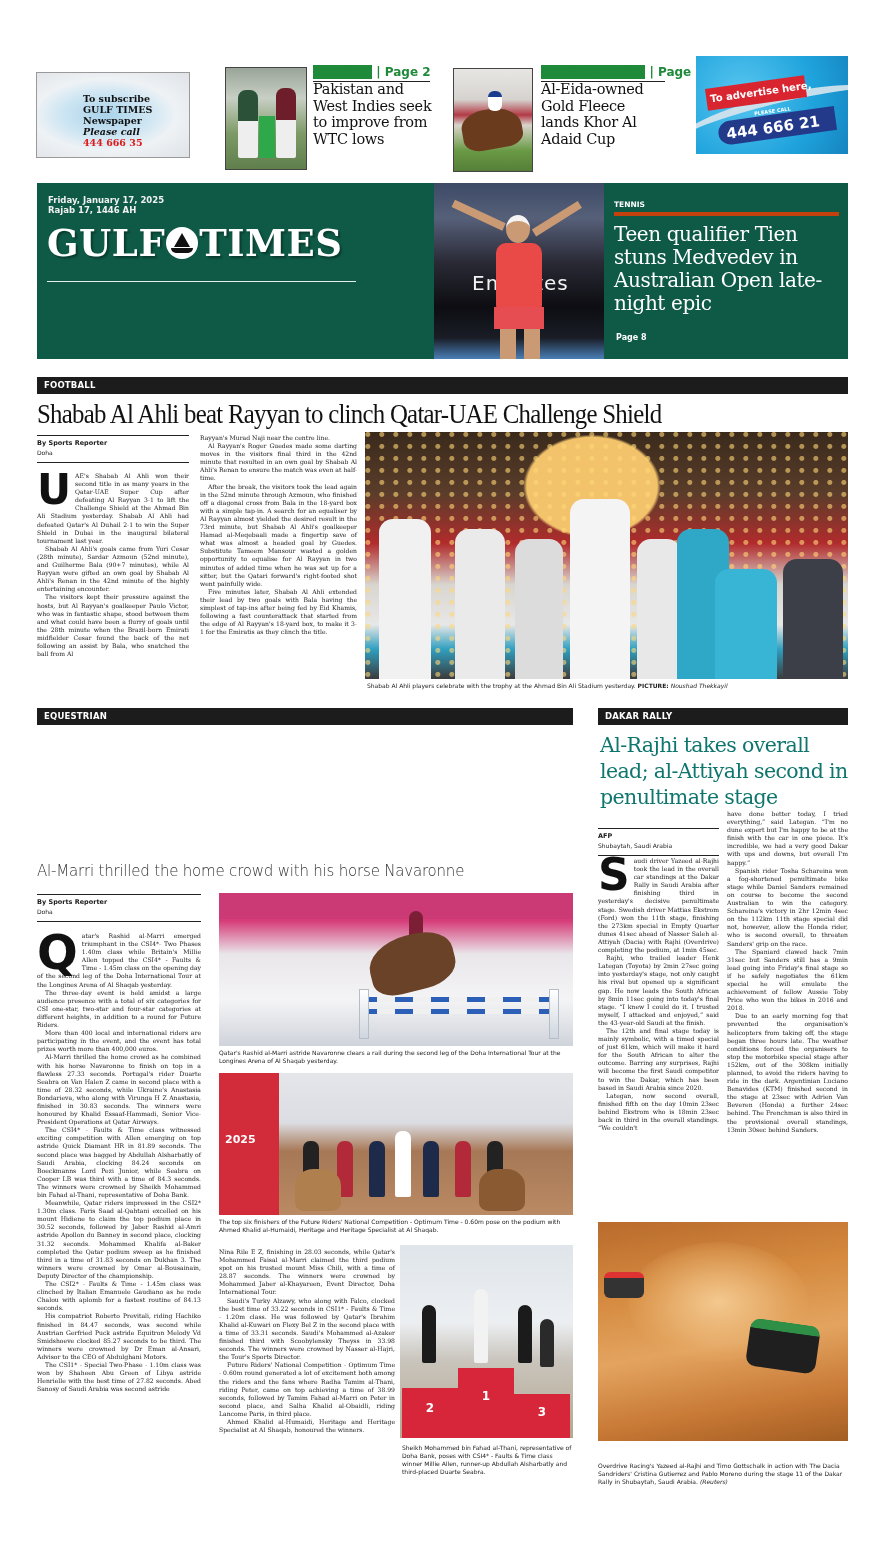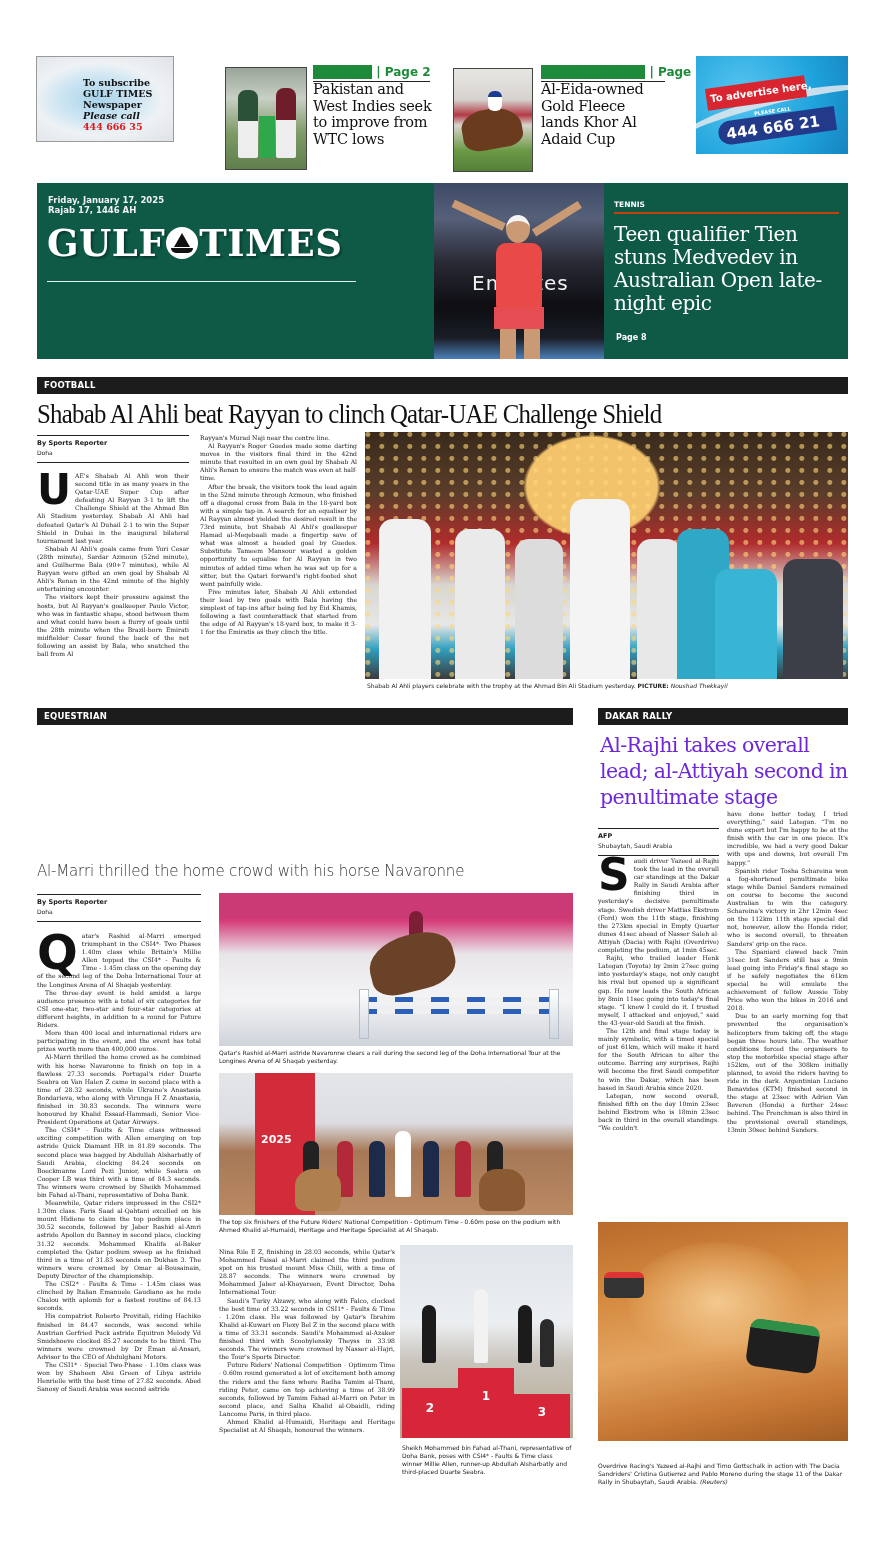--- a/index.html
+++ b/index.html
@@ -2,21 +2,21 @@
 <html><head>
 <meta charset="utf-8">
 <style>
   * { box-sizing: border-box; margin: 0; padding: 0; }
   html, body { width: 884px; height: 1548px; background: #ffffff; overflow: hidden; }
   body { position: relative; font-family: "DejaVu Serif", serif; color: #1a1a1a; }
 
   .abs { position: absolute; }
 
   
-  .sub-ad { left: 36px; top: 56px; width: 138px; height: 86px; border: 1px solid #9a9a9a;
+  .sub-ad { left: 36px; top: 72px; width: 154px; height: 86px; border: 1px solid #9a9a9a;
     background: radial-gradient(ellipse at 45% 50%, #a9d3ea 0%, #cfe6f3 38%, #eef2f5 60%, #dfe3e7 100%); }
   .sub-ad .txt { position: absolute; left: 46px; top: 20px; font-family: "DejaVu Serif", serif; font-size: 9.5px; line-height: 11px; color: #111; font-weight: bold; }
   .sub-ad .txt .it { font-style: italic; }
   .sub-ad .txt .phone { color: #e01a1a; font-weight: 900; }
 
   .teaser-photo { border: 1px solid #444; overflow: hidden; }
   .t1-photo { left: 225px; top: 67px; width: 82px; height: 103px;
     background: linear-gradient(180deg, #9aa59a 0%, #c8cfc4 30%, #7d9a66 65%, #5f7f4c 100%); }
   .t1-photo .p1 { position:absolute; left:12px; top:22px; width:20px; height:68px; background: linear-gradient(180deg,#2b5238 0%,#2b5238 45%,#eeeeee 46%); border-radius:8px 8px 2px 2px; }
   .t1-photo .p2 { position:absolute; left:50px; top:20px; width:20px; height:70px; background: linear-gradient(180deg,#6d1e2a 0%,#6d1e2a 45%,#eeeeee 46%); border-radius:8px 8px 2px 2px; }
@@ -52,21 +52,21 @@
   .tennis-photo { left: 434px; top: 183px; width: 170px; height: 176px; overflow: hidden;
     background: linear-gradient(180deg, #3d4a66 0%, #566079 20%, #2a2a36 45%, #0d0d12 70%, #1a1d26 88%, #4a7fb7 100%); }
   .tennis-photo .body { position:absolute; left:62px; top:60px; width:46px; height:66px; background:#e94a48; border-radius: 10px 10px 4px 4px; }
   .tennis-photo .head { position:absolute; left:72px; top:32px; width:24px; height:28px; background:#c99a74; border-radius:50%; border-top:6px solid #f4f4f4; }
   .tennis-photo .shorts { position:absolute; left:60px; top:124px; width:50px; height:22px; background:#e64d52; }
   .tennis-photo .legs { position:absolute; left:66px; top:146px; width:40px; height:30px; background: linear-gradient(90deg,#c99a74 0 40%,transparent 40% 60%,#c99a74 60%); }
   .tennis-photo .armL { position:absolute; left:14px; top:40px; width:56px; height:8px; background:#c99a74; transform: rotate(25deg); transform-origin: right center; }
   .tennis-photo .armR { position:absolute; left:100px; top:46px; width:54px; height:8px; background:#c99a74; transform: rotate(-32deg); transform-origin: left center; }
   .tennis-photo .em { position:absolute; left:38px; top:88px; font-family:"DejaVu Sans",sans-serif; font-size:20px; color:#f2f2f2; letter-spacing:1px; }
 
-  .mast-tennis-kicker { left: 614px; top: 200px; width: 225px; font-family:"DejaVu Sans",sans-serif; font-size:7.5px; font-weight:bold; color:#fff; border-bottom:2px solid #c2410c; padding-bottom:3px; }
+  .mast-tennis-kicker { left: 614px; top: 200px; width: 225px; font-family:"DejaVu Sans",sans-serif; font-size:7.5px; font-weight:bold; color:#fff; border-bottom:4px solid #c2410c; padding-bottom:3px; }
   .mast-tennis-head { left: 614px; top: 223px; width: 232px; font-family:"DejaVu Serif",serif; font-size:20px; line-height:23px; color:#ffffff; letter-spacing:-0.4px; }
   .mast-tennis-page { left: 616px; top: 333px; font-family:"DejaVu Sans",sans-serif; font-size:8px; font-weight:bold; color:#fff; }
 
   
   .secbar { background: #1c1c1c; color: #fff; font-family: "DejaVu Sans", sans-serif; font-size: 8.5px; font-weight: bold; padding-left: 7px; line-height: 17px; height: 17px; letter-spacing: 0.2px; }
 
   .football-head { left: 37px; top: 398px; width: 811px; font-family:"Liberation Serif","DejaVu Serif",serif; font-size: 27px; line-height: 32px; letter-spacing: -0.8px; color: #111; white-space: nowrap; transform: scaleX(0.92); transform-origin: left top; }
 
   .byline { border-top: 1px solid #222; border-bottom: 1px solid #222; padding: 3px 0 5px; font-family:"DejaVu Sans",sans-serif; }
   .byline .by { font-size: 6.5px; font-weight: bold; line-height: 9px; }
@@ -95,31 +95,31 @@
   .eq-photo1 { left: 219px; top: 893px; width: 354px; height: 153px;
     background: linear-gradient(180deg, #c92f6a 0%, #d63c78 18%, #e9e6ea 40%, #f4f4f6 70%, #cfd3da 100%); }
   .eq-photo1 .wall { position:absolute; left:0; top:0; width:100%; height:26px; background: #cc3a75; }
   .eq-photo1 .horse { position:absolute; left:150px; top:42px; width:86px; height:56px; background:#6a4227; border-radius: 50% 40% 40% 30%; transform: rotate(-14deg); }
   .eq-photo1 .rider { position:absolute; left:190px; top:18px; width:14px; height:30px; background:#7b1e36; border-radius: 7px 7px 2px 2px; }
   .eq-photo1 .rail { position:absolute; left:140px; width:200px; height:5px; background: repeating-linear-gradient(90deg,#2b5fb8 0 18px,#f0f0f0 18px 36px); }
   .eq-photo1 .stand { position:absolute; top:96px; width:10px; height:50px; background: linear-gradient(180deg,#ffffff,#cfd6df); border:1px solid #b5bdc7; }
 
   .eq-photo2 { left: 219px; top: 1073px; width: 354px; height: 142px;
     background: linear-gradient(180deg, #e4e6ea 0%, #dcdde2 35%, #a77856 55%, #b98a63 100%); }
-  .eq-photo2 .banner { position:absolute; left:0; top:0; width:60px; height:142px; background:#d22b3a;margin-left:36px; }
+  .eq-photo2 .banner { position:absolute; left:0; top:0; width:60px; height:142px; background:#d22b3a; }
   .eq-photo2 .ppl { position:absolute; bottom: 18px; width: 16px; height: 56px; border-radius: 7px 7px 2px 2px; }
   .eq-photo2 .horse { position:absolute; bottom: 4px; height: 42px; width: 46px; border-radius: 40% 40% 20% 20%; }
 
   .eq-photo3 { left: 400px; top: 1245px; width: 173px; height: 193px;
     background: linear-gradient(180deg, #dfe5ea 0%, #eceff2 40%, #c9c4bc 60%, #b4a78f 100%); }
   .eq-photo3 .podium { position:absolute; bottom:0; width:56px; background:#d7263a; color:#fff; font-family:"DejaVu Sans",sans-serif; font-weight:bold; font-size:12px; text-align:center; }
   .eq-photo3 .ppl { position:absolute; width: 14px; border-radius: 7px 7px 2px 2px; }
 
   
-  .dakar-head { left: 600px; top: 732px; width: 250px; font-family: "DejaVu Serif", serif; font-size: 20.5px; line-height: 26px; letter-spacing: -0.6px; color: #6d28d9; }
+  .dakar-head { left: 600px; top: 732px; width: 250px; font-family: "DejaVu Serif", serif; font-size: 20.5px; line-height: 26px; letter-spacing: -0.6px; color: #0f766e; }
   .dakar-photo { left: 598px; top: 1222px; width: 250px; height: 219px;
     background: linear-gradient(170deg, #b86b2c 0%, #d58a3f 30%, #e3a460 55%, #c87936 80%, #a35d22 100%); }
   .dakar-photo .dust { position:absolute; left:30px; top:20px; width:180px; height:120px; border-radius:50%; background: radial-gradient(ellipse at center, rgba(246,206,150,.9) 0%, rgba(230,170,100,.4) 60%, transparent 75%); }
   .dakar-photo .car1 { position:absolute; left:6px; top:50px; width:40px; height:26px; background:#333; border-radius:6px; border-top:6px solid #d33; }
   .dakar-photo .car2 { position:absolute; left:150px; top:100px; width:70px; height:48px; background:#1f1f1f; border-radius:10px; border-top:10px solid #2f8f46; transform: rotate(8deg); }
 </style>
 </head>
 <body>
 
 <div class="abs sub-ad">

